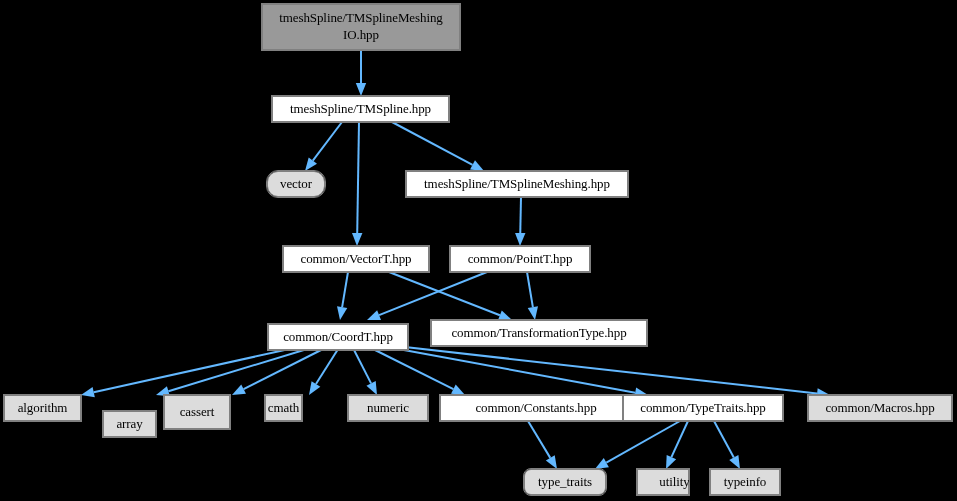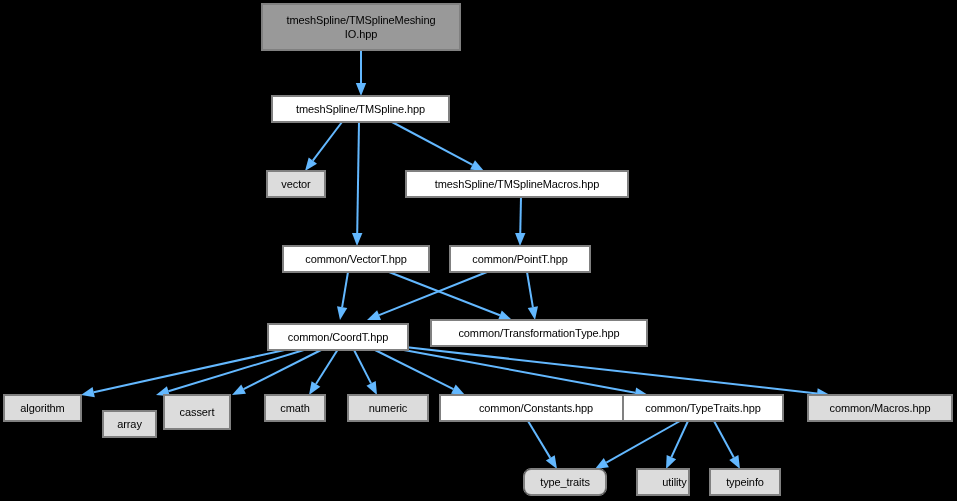--- a/index.html
+++ b/index.html
@@ -13,25 +13,26 @@
   }
   #edges{position:absolute;left:0;top:0;width:957px;height:501px;}
   .node{
     position:absolute;
     box-sizing:border-box;
     display:flex;align-items:center;justify-content:center;
     text-align:center;
     border:1px solid #808080;
     outline:1px solid #808080;
     color:#000;
-    font-size:11px;
+    font-size:13px;
     line-height:1.28;
     letter-spacing:-0.1px;
     white-space:pre-line;
     z-index:2;
+    font-family:Liberation Serif, serif;
   }
   .fill-white{background:#ffffff;}
   .fill-gray{background:#dcdcdc;}
   .fill-root{background:#999999;}
 </style>
 </head>
 <body>
 
 <div id="canvas">
   <svg id="edges" xmlns="http://www.w3.org/2000/svg" viewBox="0 0 957 501">
@@ -74,30 +75,30 @@
       <line x1="680" y1="421" x2="606.3197963720423" y2="462.60764440167026" stroke="#63b8ff" stroke-width="2"></line>
       <polygon points="603.7628541327105,458.07972585285336 608.8767386113742,467.13556295048716 595,469" fill="#63b8ff"></polygon>
       <line x1="688" y1="421" x2="671.4165112364118" y2="457.1821573023743" stroke="#63b8ff" stroke-width="2"></line>
       <polygon points="666.6893741573615,455.0155528078096 676.1436483154621,459.348761796939 666,469" fill="#63b8ff"></polygon>
       <line x1="714" y1="421" x2="733.8083190689703" y2="457.56920443502196" stroke="#63b8ff" stroke-width="2"></line>
       <polygon points="729.236000842979,460.0458768074339 738.3806372949615,455.09253206261 740,469" fill="#63b8ff"></polygon>
     </svg>
 <div class="node fill-root" style="left: 262px; top: 4px; width: 198px; height: 46px;">tmeshSpline/TMSplineMeshing
 IO.hpp</div>
     <div class="node fill-white" style="left: 272px; top: 96px; width: 177px; height: 26px;">tmeshSpline/TMSpline.hpp</div>
-    <div class="node fill-gray" style="left: 267px; top: 171px; width: 58px; height: 26px;">vector</div>
-    <div class="node fill-white" style="left: 406px; top: 171px; width: 222px; height: 26px;">tmeshSpline/TMSplineMacros.hpp</div>
+    <div class="node fill-gray" style="left: 267px; top: 171px; width: 58px; height: 26px; border-radius: 11px;">vector</div>
+    <div class="node fill-white" style="left: 406px; top: 171px; width: 222px; height: 26px;">tmeshSpline/TMSplineMeshing.hpp</div>
     <div class="node fill-white" style="left: 283px; top: 246px; width: 146px; height: 26px;">common/VectorT.hpp</div>
     <div class="node fill-white" style="left: 450px; top: 246px; width: 140px; height: 26px;">common/PointT.hpp</div>
     <div class="node fill-white" style="left: 268px; top: 324px; width: 140px; height: 26px;">common/CoordT.hpp</div>
     <div class="node fill-white" style="left: 431px; top: 320px; width: 216px; height: 26px;">common/TransformationType.hpp</div>
     <div class="node fill-gray" style="left: 4px; top: 395px; width: 77px; height: 26px; text-align: right;">algorithm</div>
     <div class="node fill-gray" style="left: 103px; top: 395px; width: 53px; height: 26px; margin-top: 16px;">array</div>
     <div class="node fill-gray" style="left: 164px; top: 395px; width: 66px; height: 34px;">cassert</div>
-    <div class="node fill-gray" style="left: 265px; top: 395px; width: 60px; height: 26px;">cmath</div>
+    <div class="node fill-gray" style="left: 265px; top: 395px; width: 37px; height: 26px;">cmath</div>
     <div class="node fill-gray" style="left: 348px; top: 395px; width: 80px; height: 26px;">numeric</div>
     <div class="node fill-white" style="left: 440px; top: 395px; width: 192px; height: 26px;">common/Constants.hpp</div>
     <div class="node fill-white" style="left: 623px; top: 395px; width: 160px; height: 26px;">common/TypeTraits.hpp</div>
     <div class="node fill-gray" style="left: 808px; top: 395px; width: 144px; height: 26px;">common/Macros.hpp</div>
     <div class="node fill-gray" style="left: 524px; top: 469px; width: 82px; height: 26px; border-radius: 7px;">type_traits</div>
     <div class="node fill-gray" style="left: 637px; top: 469px; width: 52px; height: 26px; padding-left: 23px;">utility</div>
     <div class="node fill-gray" style="left: 710px; top: 469px; width: 70px; height: 26px;">typeinfo</div>
   </div>
 
 </body></html>

